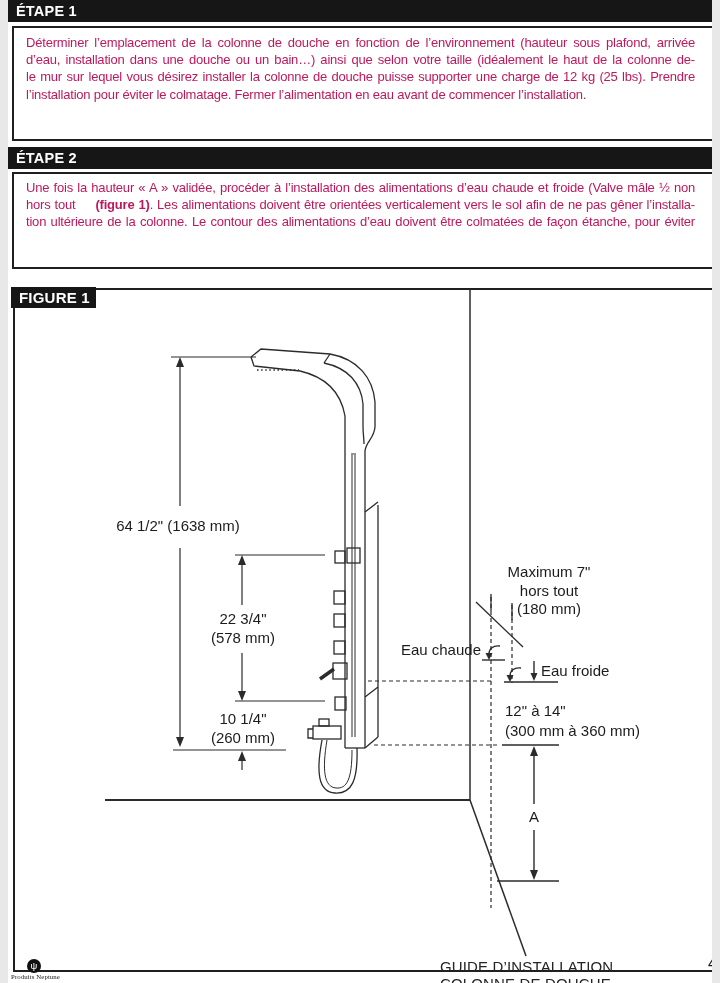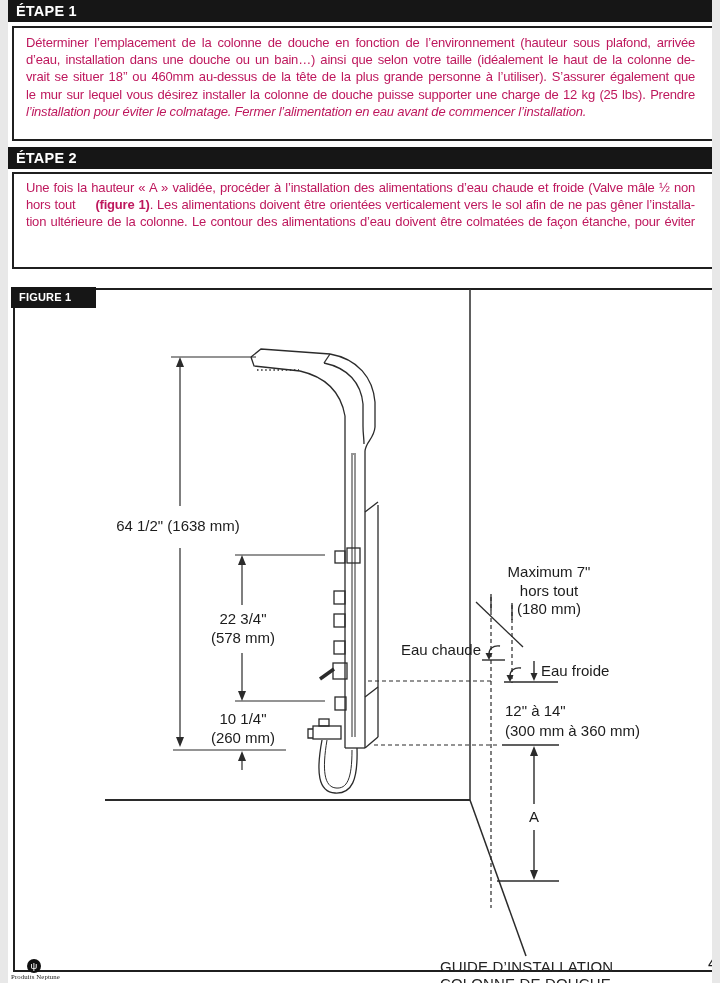--- a/index.html
+++ b/index.html
@@ -8,31 +8,31 @@
     font-family:"Liberation Sans",sans-serif;color:#1a1a1a;overflow:hidden;
     margin:0 auto;
   }
   .bar{
     position:absolute;left:0;background:#161616;color:#ffffff;
     font-weight:bold;font-size:14.5px;height:22px;line-height:22px;
     padding-left:8px;box-sizing:border-box;letter-spacing:0.2px;
   }
   .bar1{top:0;width:716px;}
   .bar2{top:147px;width:716px;}
-  .barfig{top:287px;left:3px;width:85px;height:21px;line-height:21px;font-size:11px;}
+  .barfig{top:287px;left:3px;width:85px;height:21px;line-height:21px;font-size:15px;}
   .textbox{
     position:absolute;left:4px;width:712px;box-sizing:border-box;
     border:2px solid #1f1f1f;background:#ffffff;
     padding:6px 27px 4px 12px;
     font-size:13px;line-height:17.2px;letter-spacing:-0.2px;color:#be185d;
   }
   .box1{top:26px;height:115px;}
   .box2{top:172px;height:97px;padding-top:5px;}
   .tline{white-space:nowrap;overflow:hidden;text-align:justify;text-align-last:justify;}
-  .tline.last{text-align-last:left;font-style:italic;}
+  .tline.last{text-align-last:left;}
   .tline .b{font-weight:bold;margin-left:16px;}
   .figframe{
     position:absolute;left:5px;top:288px;width:711px;height:684px;
     box-sizing:border-box;border:2px solid #1f1f1f;background:#ffffff;
   }
   svg.diagram{position:absolute;left:0;top:0;width:720px;height:983px;}
   svg.diagram text{font-family:"Liberation Sans",sans-serif;font-size:15px;fill:#1c1c1c;}
   .doc-title{
     position:absolute;left:432px;top:958px;width:230px;
     font-size:15px;letter-spacing:0.15px;color:#242424;
@@ -51,21 +51,20 @@
 <body>
 
 <div class="page">
 
   <div class="bar bar1">
     <span>ÉTAPE 1</span>
   </div>
   <div class="textbox box1">
       <div class="tline"><span>Déterminer l’emplacement de la colonne de douche en fonction de l’environnement (hauteur sous plafond, arrivée</span></div>
       <div class="tline"><span>d’eau, installation dans une douche ou un bain…) ainsi que selon votre taille (idéalement le haut de la colonne de-</span></div>
-      <div class="tline"><span>vrait se situer 18’’ ou 460mm au-dessus de la tête de la plus grande personne à l’utiliser). S’assurer également que</span></div>
       <div class="tline"><span>le mur sur lequel vous désirez installer la colonne de douche puisse supporter une charge de 12 kg (25 lbs). Prendre</span></div>
       <div class="tline last"><span>l’installation pour éviter le colmatage. Fermer l’alimentation en eau avant de commencer l’installation.</span></div>
     </div>
 
   <div class="bar bar2">
     <span>ÉTAPE 2</span>
   </div>
   <div class="textbox box2">
       <div class="tline"><span>Une fois la hauteur « A » validée, procéder à l’installation des alimentations d’eau chaude et froide (Valve mâle ½ non</span></div>
       <div class="tline"><span>hors tout </span><span class="b">(figure 1)</span><span>. Les alimentations doivent être orientées verticalement vers le sol afin de ne pas gêner l’installa-</span></div>

